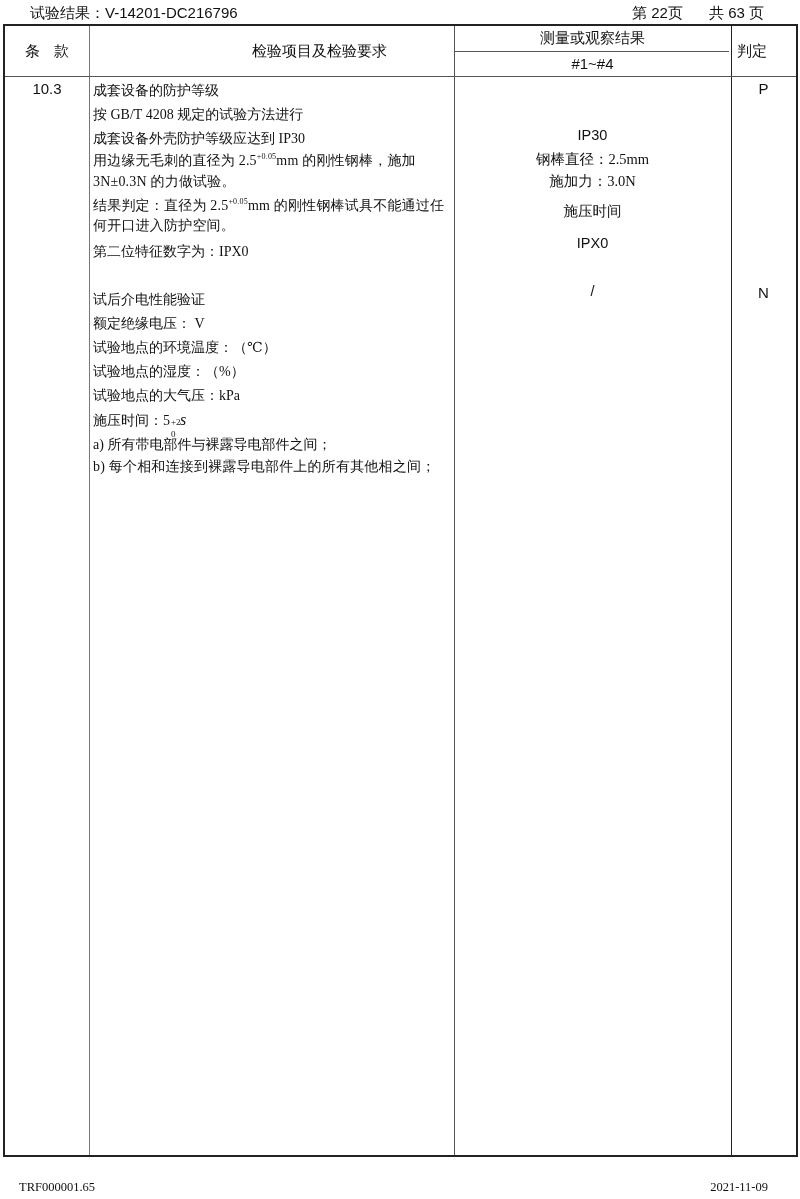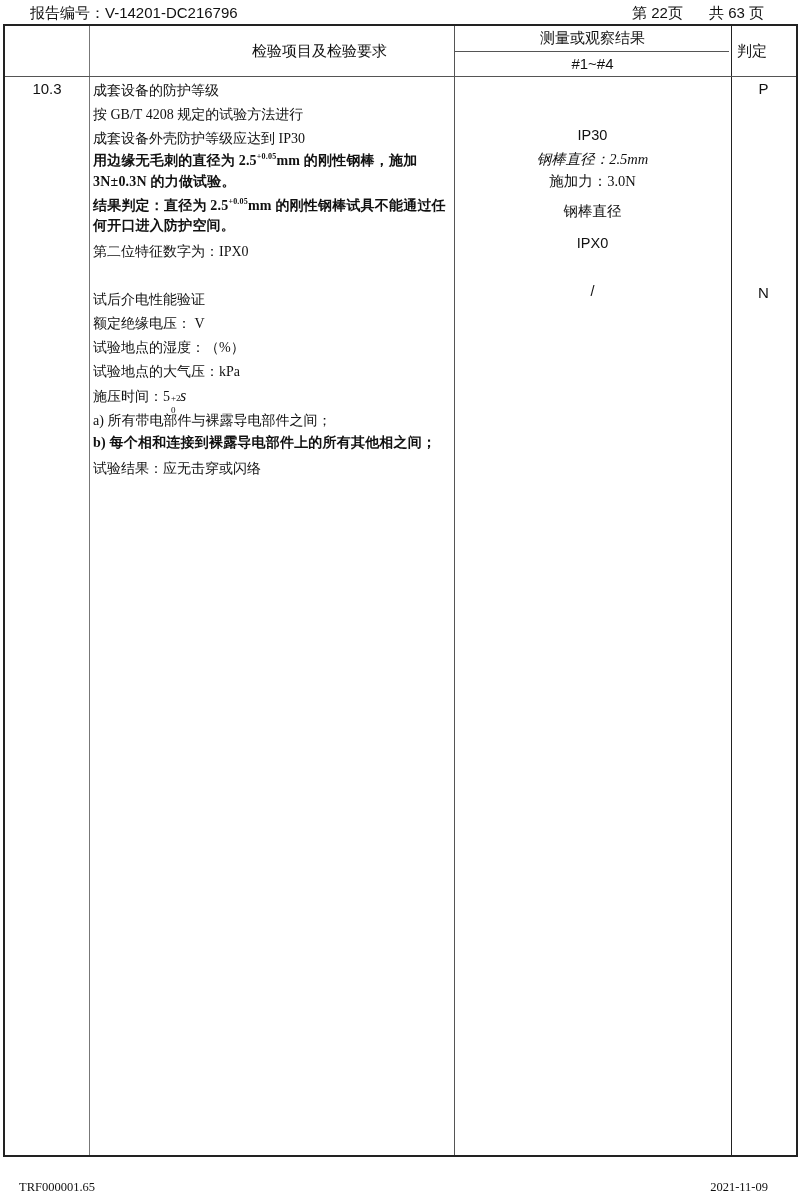--- a/index.html
+++ b/index.html
@@ -27,80 +27,81 @@
   .hdr-clause { left: 0; width: 84px; top: 0; height: 50px; letter-spacing: 14px; padding-left: 14px; box-sizing: border-box; }
   .hdr-req { left: 84px; width: 365px; top: 0; height: 50px; padding-left: 48px; }
   .hdr-res { left: 449px; width: 277px; top: 0; height: 25px; }
   .hdr-res-sub { left: 449px; width: 277px; top: 25px; height: 25px; }
   .hdr-verdict { left: 726px; width: 42px; top: 0; height: 50px; }
 
   .clause-no { position: absolute; left: 0; width: 84px; top: 54px; text-align: center; font-size: 15px; }
 
   .req { position: absolute; left: 88px; top: 53px; width: 360px; font-size: 14px; line-height: 24px; }
   .req .line { white-space: nowrap; display: block; }
-  .req .wrap { white-space: normal; display: block; line-height: 20.5px; margin-bottom: 3.5px; letter-spacing: 0.2px; font-weight: bold; }
+  .req .wrap { white-space: normal; display: block; line-height: 20.5px; margin-bottom: 3.5px; letter-spacing: 0.2px; }
   .req sup { font-size: 8px; vertical-align: 6px; line-height: 0; }
   .req .blank { height: 24px; }
   .frac { display: inline-block; position: relative; width: 10px; height: 1px; }
   .frac .up { position: absolute; left: 1px; top: -14px; font-size: 9px; }
   .frac .dn { position: absolute; left: 1px; top: -2px; font-size: 9px; }
   .ital { font-style: italic; font-size: 16px; }
 
   .res { position: absolute; left: 449px; width: 277px; text-align: center; font-size: 14.5px; }
   .verdict { position: absolute; left: 726px; width: 65px; text-align: center; font-size: 15px; }
 
   .footer-left { position: absolute; left: 19px; top: 1180px; font-size: 12.5px; }
   .footer-right { position: absolute; right: 32px; top: 1180px; font-size: 12.5px; }
 </style>
 </head>
 <body>
 
 <div class="top-left sans">
-  <span>报告编号：</span><span>V-14201-DC216796</span>
+  <span>试验结果：</span><span>V-14201-DC216796</span>
 </div>
 <div class="top-right sans">
   <span>第 22页</span><span class="gap"></span><span>共 63 页</span>
 </div>
 
 <div class="table">
   <div class="vline v1"></div>
   <div class="vline v2"></div>
   <div class="vline v3"></div>
   <div class="hline h-head"></div>
   <div class="hline h-sub"></div>
 
+  <div class="cell hdr-clause sans">条款</div>
   <div class="cell hdr-req sans">检验项目及检验要求</div>
   <div class="cell hdr-res sans">测量或观察结果</div>
   <div class="cell hdr-res-sub sans">#1~#4</div>
   <div class="cell hdr-verdict sans">判定</div>
 
   <div class="clause-no sans">10.3</div>
 
   <div class="req serif">
     <span class="line">成套设备的防护等级</span>
     <span class="line">按 GB/T 4208 规定的试验方法进行</span>
     <span class="line">成套设备外壳防护等级应达到 IP30</span>
     <span class="wrap"><span>用边缘无毛刺的直径为 2.5</span><sup>+0.05</sup><span>mm 的刚性钢棒，施加3N±0.3N 的力做试验。</span></span>
     <span class="wrap"><span>结果判定：直径为 2.5</span><sup>+0.05</sup><span>mm 的刚性钢棒试具不能通过任何开口进入防护空间。</span></span>
     <span class="line">第二位特征数字为：IPX0</span>
     <span class="line blank"></span>
     <span class="line">试后介电性能验证</span>
     <span class="line">额定绝缘电压：  V</span>
+    <span class="line">试验地点的环境温度：（℃）</span>
     <span class="line">试验地点的湿度：（%）</span>
     <span class="line">试验地点的大气压：kPa</span>
     <span class="line"><span>施压时间：</span><span>5</span><span class="frac"><span class="up">+2</span><span class="dn">0</span></span><span class="ital">s</span></span>
     <span class="line">a) 所有带电部件与裸露导电部件之间；</span>
     <span class="wrap">b) 每个相和连接到裸露导电部件上的所有其他相之间；</span>
-    <span class="line">试验结果：应无击穿或闪络</span>
   </div>
 
   <div class="res sans" style="top:101px;">IP30</div>
-  <div class="res serif" style="top:124px;font-style:italic;">钢棒直径：2.5mm</div>
+  <div class="res serif" style="top:124px;">钢棒直径：2.5mm</div>
   <div class="res serif" style="top:146px;">施加力：3.0N</div>
-  <div class="res serif" style="top:176px;">钢棒直径</div>
+  <div class="res serif" style="top:176px;">施压时间</div>
   <div class="res sans" style="top:209px;">IPX0</div>
   <div class="res sans" style="top:257px;">/</div>
 
   <div class="verdict sans" style="top:54px;">P</div>
   <div class="verdict sans" style="top:258px;">N</div>
 </div>
 
 <div class="footer-left serif">TRF000001.65</div>
 <div class="footer-right serif">2021-11-09</div>
 

